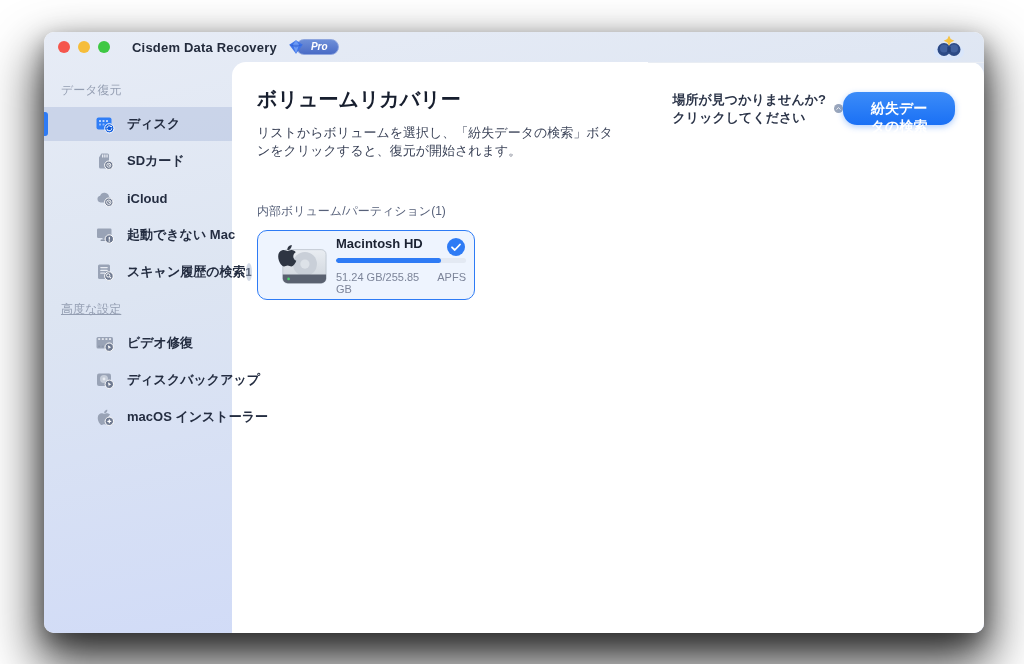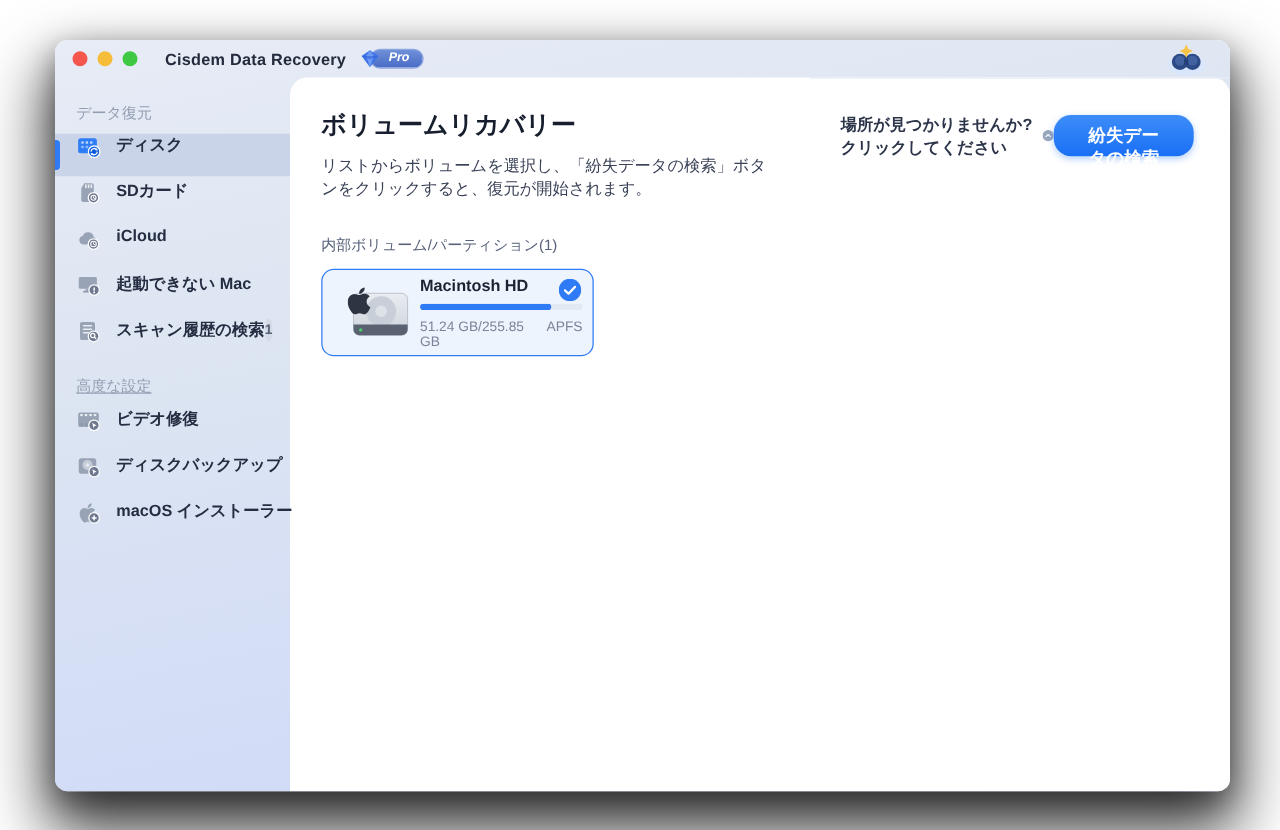--- a/index.html
+++ b/index.html
@@ -23,37 +23,37 @@
     color:#fff; font-size:10px; font-style:italic; font-weight:700; border-radius:8px;
     padding:1px 10px 2px 14px; margin-left:-9px; }
   .gem { position:relative; z-index:2; width:18px; height:16px; }
   .promo { position:absolute; right:18px; top:3px; width:34px; height:26px; cursor:pointer; }
 
   
   .body { display:flex; height:571px; }
   .sidebar { width:188px; flex:0 0 188px; padding-top:20px; }
   .sec-label { font-size:12px; color:#949eb2; margin:0 0 8px 17px; }
   .sec-label.second { margin-top:12px;text-decoration:underline; }
-  .srow { position:relative; height:34px; display:flex; margin-bottom:3px; cursor:pointer; }
+  .srow { position:relative; height:34px; display:flex; align-items:center; margin-bottom:3px; cursor:pointer;padding-left:34px; }
   .srow .accent { display:none; }
   .srow.selected { background:rgba(170,186,219,.45); }
   .srow.selected .accent { display:block; position:absolute; left:0; top:5px; width:4px; height:24px;
     border-radius:0 3px 3px 0; background:#2e7bf5; }
   .sicon { width:20px; height:20px; margin-left:17px; flex:0 0 20px; }
   .slabel { margin-left:12px; font-size:13px; font-weight:700; color:#242d41; white-space:nowrap; }
   .count { margin-left:auto; margin-right:14px; width:18px; height:18px; border-radius:50%;
     background:#d4dbe7; color:#5b6579; font-size:11px; font-weight:700;
     display:flex; align-items:center; justify-content:center; }
 
   
   .panel { flex:1; background:#ffffff; border-radius:14px 14px 0 0; display:flex; flex-direction:row; }
   .content { padding:24px 28px 0 25px; }
   .page-title { font-size:20px; font-weight:700; color:#171e2e; }
   .page-sub { margin-top:11px; font-size:13px; color:#3a4257; }
-  .vol-label { margin-top:28px; font-size:12px; color:#57617a; }
+  .vol-label { margin-top:43px; font-size:12px; color:#57617a; }
 
   .vol-card { position:relative; margin-top:10px; width:218px; height:70px;
     border:1.5px solid #2e7bf5; background:#eef4fe; border-radius:10px;
     display:flex; align-items:center; padding:0 20px; cursor:pointer; }
   .drive-ill { width:50px; height:46px; flex:0 0 50px; }
   .vol-info { margin-left:8px; width:132px; }
   .vol-name { font-size:13px; font-weight:700; color:#1b2232; }
   .vol-bar { margin-top:7px; width:130px; height:5px; border-radius:3px; background:#e3e9f3; overflow:hidden; }
   .vol-fill { height:100%; border-radius:3px; background:#2e7bf5; }
   .vol-stats { margin-top:8px; display:flex; justify-content:space-between; font-size:11px; color:#7c8499; }

